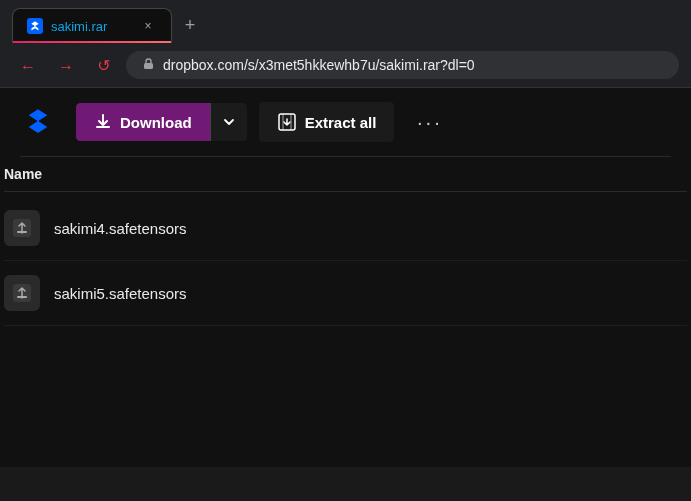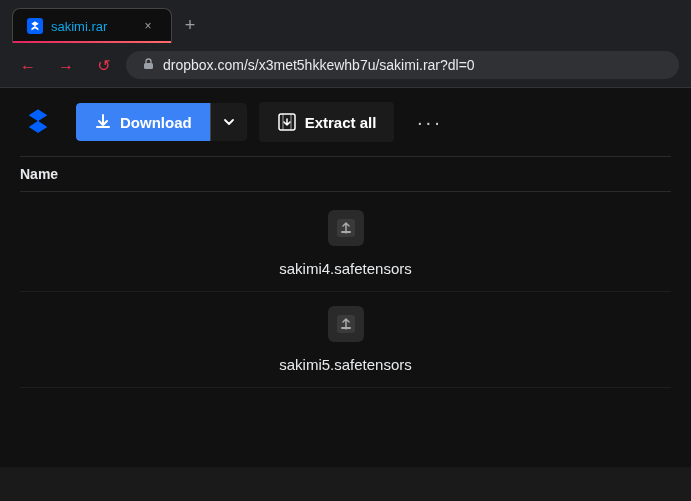--- a/index.html
+++ b/index.html
@@ -155,21 +155,21 @@
     .dropbox-logo {
       width: 36px;
       height: 36px;
       margin-right: 8px;
       flex-shrink: 0;
     }
 
     .btn-download {
       display: flex;
       align-items: center;
-      background: #3b82f6;
+      background: #701a75;
       border: none;
       border-radius: 4px 0 0 4px;
       padding: 10px 18px;
       cursor: pointer;
       color: #fff;
       font-size: 15px;
       font-weight: 700;
       gap: 8px;
     }
 
@@ -211,21 +211,21 @@
       border: none;
       cursor: pointer;
       color: #ccc;
       font-size: 20px;
       padding: 6px 10px;
       letter-spacing: 2px;
     }
 
     
     .file-list {
-      padding: 0 20px;
+      padding: 0 4px;
     }
 
     .file-list-header {
       padding: 8px 0;
       border-bottom: 1px solid #2a2a2a;
       margin-bottom: 4px;
     }
 
     .file-list-header span {
       font-size: 14px;
@@ -233,21 +233,20 @@
       color: #e8eaed;
     }
 
     .file-row {
       display: flex;
       align-items: center;
       padding: 14px 0;
       border-bottom: 1px solid #1e1e1e;
       gap: 14px;
       cursor: pointer;
-      flex-direction: column;
     }
 
     .file-icon {
       width: 36px;
       height: 36px;
       background: #2a2a2a;
       border-radius: 6px;
       display: flex;
       align-items: center;
       justify-content: center;

